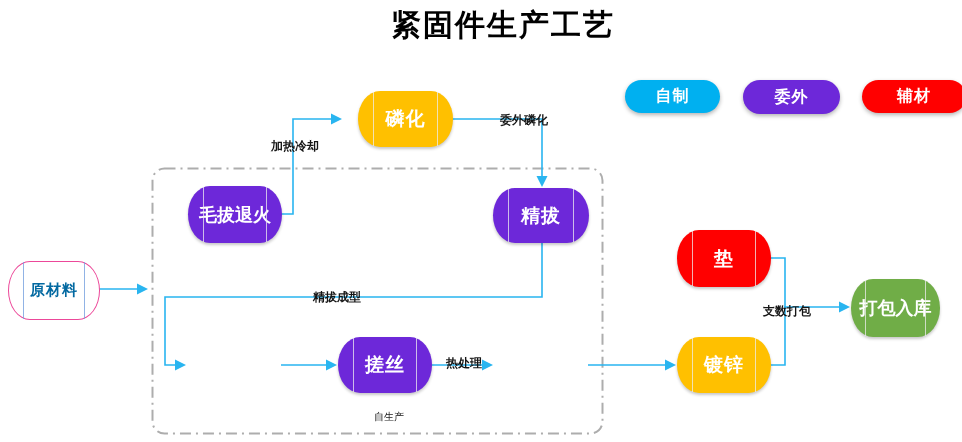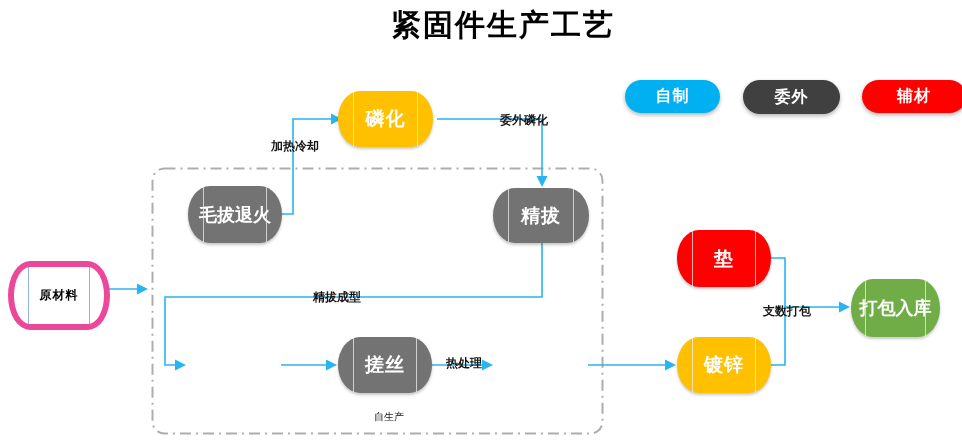--- a/index.html
+++ b/index.html
@@ -19,27 +19,27 @@
     border-radius:22px / 50%;
     box-shadow:0 2px 3px rgba(0,0,0,0.22);
   }
   .node::before,.node::after{
     content:"";position:absolute;top:1px;bottom:1px;width:1px;
     background:rgba(238,238,238,0.75);
   }
   .node::before{left:16%;}
   .node::after{right:16%;}
   .node.small{font-size:18px;letter-spacing:0;}
-  .blue{background:#737373;}
+  .blue{background:#6d28d9;}
   .yellow{background:#FFC000;}
   .red{background:#FF0000;}
   .green{background:#70AD47;}
   .outline{
-    background:#fff;border:6px solid #ec4899;color:#000000;
-    box-shadow:none;font-size:12px;
+    background:#fff;border:1px solid #ec4899;color:#0369a1;
+    box-shadow:none;font-size:15px;
   }
   .outline::before,.outline::after{background:rgba(126,166,224,0.85);top:0;bottom:0;}
   .pill{
     position:absolute;display:flex;align-items:center;justify-content:center;
     color:#fff;font-weight:700;font-size:16px;letter-spacing:1px;
     border-radius:17px;box-shadow:0 2px 4px rgba(0,0,0,0.3);
   }
   .elabel{
     position:absolute;transform:translate(-50%,-50%);
     font-weight:700;font-size:12px;color:#151515;white-space:nowrap;
@@ -79,36 +79,36 @@
       <polygon points="337,365 326,359.5 326,370.5"></polygon>
       <polygon points="493,365 482,359.5 482,370.5"></polygon>
       <polygon points="676,365 665,359.5 665,370.5"></polygon>
       <polygon points="850,307 839,301.5 839,312.5"></polygon>
     </g>
   </svg>
 
   <div class="pill" style="left:625px;top:80px;width:95px;height:33px;background:#00B0F0;">
     <span>自制</span>
   </div>
-  <div class="pill" style="left:743px;top:80px;width:97px;height:34px;background:#404040;">
+  <div class="pill" style="left:743px;top:80px;width:97px;height:34px;background:#6d28d9;">
     <span>委外</span>
   </div>
   <div class="pill" style="left:862px;top:80px;width:104px;height:33px;background:#FF0000;">
     <span>辅材</span>
   </div>
 
   <div class="node outline" style="left:8px;top:261px;width:90px;height:57px;">
     <span>原材料</span>
   </div>
 
   <div class="node blue small" style="left:188px;top:186px;width:94px;height:57px;">
     <span>毛拔退火</span>
   </div>
 
-  <div class="node yellow" style="left:338px;top:91px;width:95px;height:56px;">
+  <div class="node yellow" style="left:358px;top:91px;width:95px;height:56px;">
     <span>磷化</span>
   </div>
 
   <div class="node blue" style="left:493px;top:188px;width:96px;height:55px;">
     <span>精拔</span>
   </div>
 
 
   <div class="node blue" style="left:338px;top:337px;width:94px;height:56px;">
     <span>搓丝</span>

